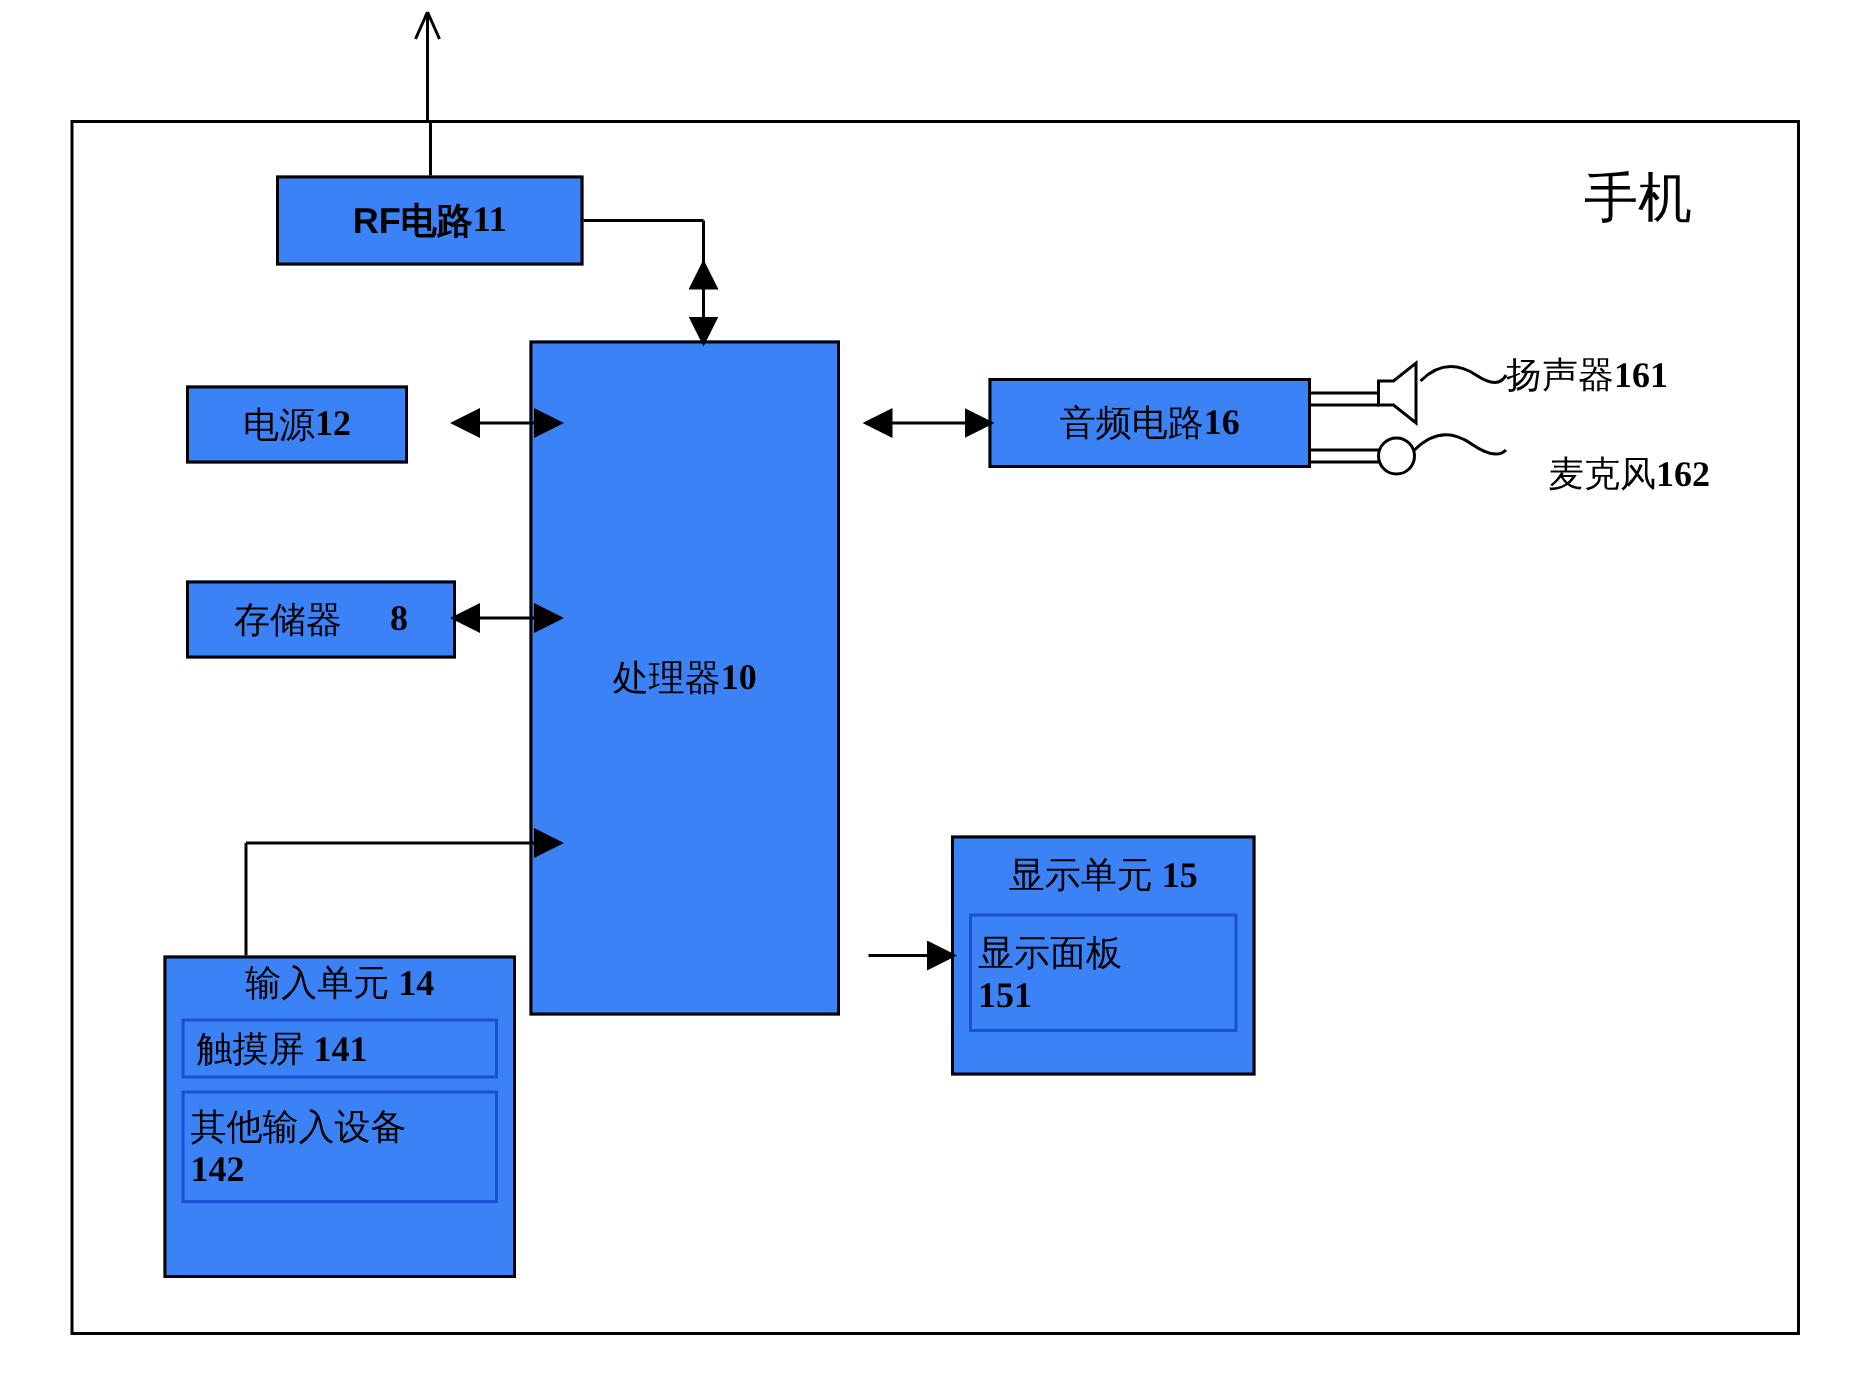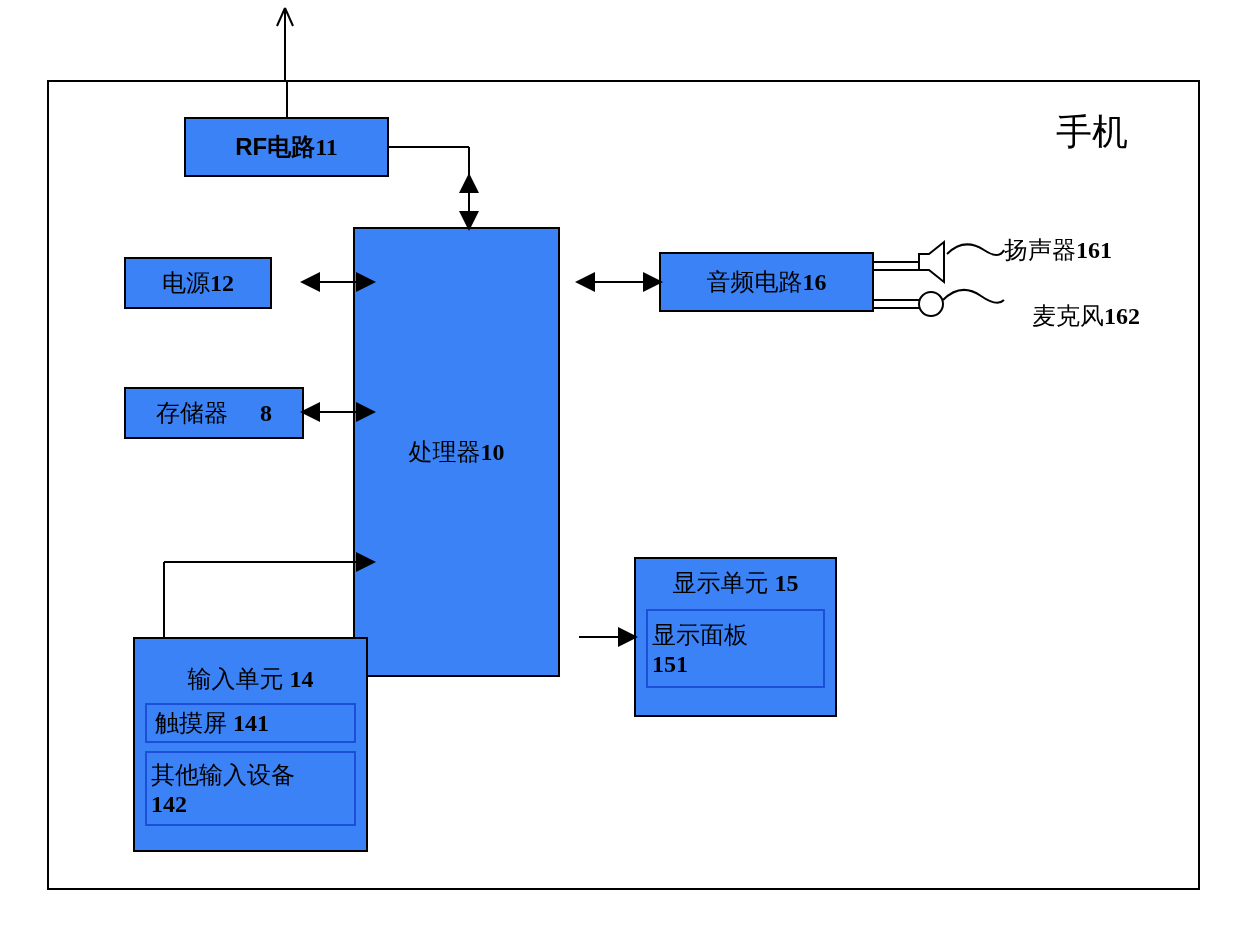--- a/index.html
+++ b/index.html
@@ -80,21 +80,21 @@
     <div style="text-align:center;">
       <span>显示单元</span>
       <span class="num">15</span>
     </div>
     <div class="inner-box" style="margin-top:10px; padding:8px 4px;">
       <div><span>显示面板</span></div>
       <div><span class="num">151</span></div>
     </div>
   </div>
 
-  <div class="box" style="left:60px; top:555px; width:235px; height:215px; display:block; padding-top:24px;margin-left:24px;">
+  <div class="box" style="left:60px; top:555px; width:235px; height:215px; display:block; padding-top:0;">
     <div style="text-align:center;">
       <span>输入单元</span>
       <span class="num">14</span>
     </div>
     <div class="inner-box" style="margin-top:8px;">
       <span>触摸屏</span>
       <span class="num">141</span>
     </div>
     <div class="inner-box" style="margin-top:8px; padding:6px 4px;">
       <div><span>其他输入设备</span></div>

